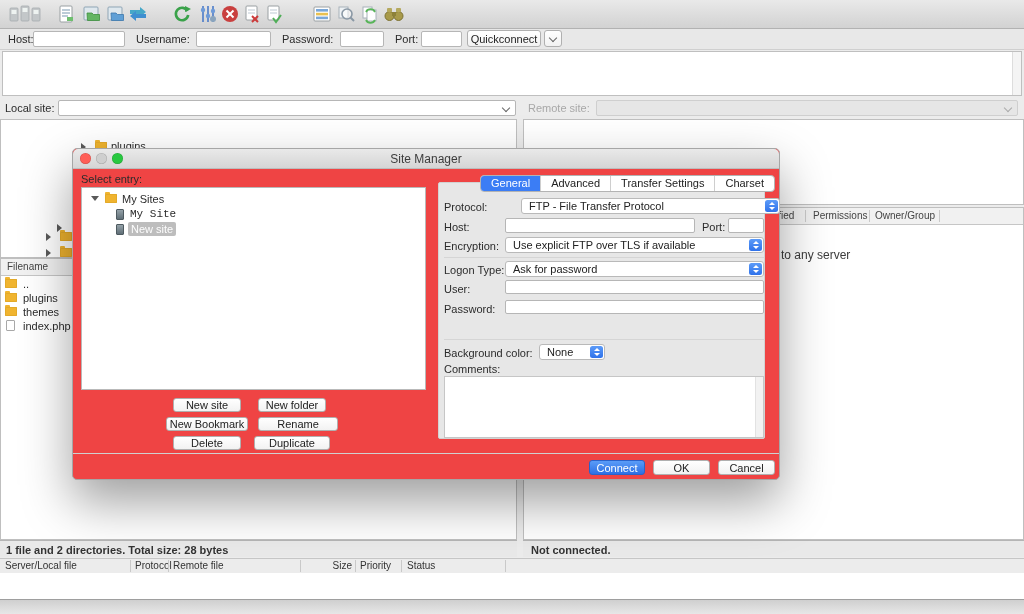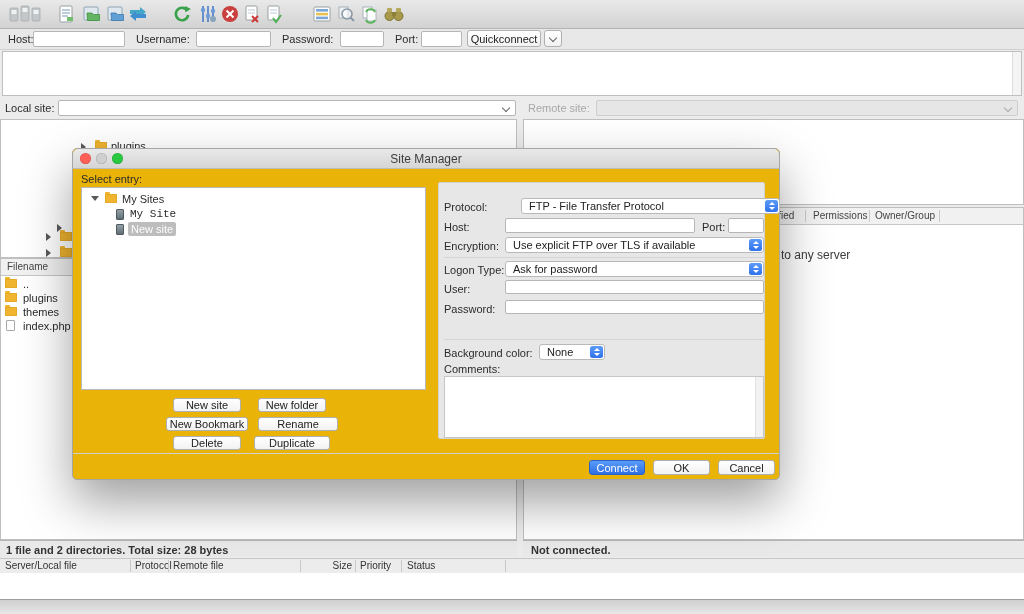--- a/index.html
+++ b/index.html
@@ -20,21 +20,21 @@
   .doc{position:absolute;width:9px;height:11px;background:#fff;border:1px solid #a8a8a8;border-radius:1px;box-sizing:border-box;}
   .server{position:absolute;width:8px;height:11px;background:linear-gradient(#95a2a9,#5f6e76);border-radius:1px;border:1px solid #4e5a60;box-sizing:border-box;}
   .chev{display:inline-block;width:5px;height:5px;border-right:1.5px solid #666;border-bottom:1.5px solid #666;transform:rotate(45deg);}
   .combo{position:absolute;background:#fff;border:1px solid #b6b6b6;border-radius:2px;box-sizing:border-box;}
   .select{position:absolute;background:#fff;border:1px solid #b9b9b9;border-radius:3px;box-sizing:border-box;font-size:11px;line-height:14px;padding:0 18px 0 7px;white-space:nowrap;overflow:hidden;}
   .stepper{position:absolute;right:1px;top:1px;bottom:1px;width:13px;background:linear-gradient(#5c9bf8,#2f72ea);border-radius:2.5px;display:flex;flex-direction:column;align-items:center;justify-content:center;}
   .stepper .u{width:0;height:0;border-left:3px solid transparent;border-right:3px solid transparent;border-bottom:3.5px solid #fff;margin-bottom:1.5px;}
   .stepper .d{width:0;height:0;border-left:3px solid transparent;border-right:3px solid transparent;border-top:3.5px solid #fff;}
   .light{position:absolute;width:11px;height:11px;border-radius:50%;box-shadow:0 0 0 0.5px rgba(0,0,0,0.18) inset;}
   .ticon{position:absolute;top:3px;width:24px;height:22px;display:flex;align-items:center;justify-content:center;}
-  .dialog{position:absolute;left:72px;top:148px;width:706px;height:330px;background:#eab308;border:1px solid #a6a6a6;border-radius:5px;box-shadow:0 22px 50px rgba(0,0,0,0.38);z-index:10;}
+  .dialog{position:absolute;left:72px;top:148px;width:706px;height:330px;background:#ef4444;border:1px solid #a6a6a6;border-radius:5px;box-shadow:0 22px 50px rgba(0,0,0,0.38);z-index:10;}
   .titlebar{position:absolute;left:0;top:0;right:0;height:19px;background:linear-gradient(#e9e9e9,#d5d5d5);border-bottom:1px solid #bcbcbc;border-radius:5px 5px 0 0;}
   .seg{position:absolute;display:flex;height:15px;background:#fff;border:1px solid #b3b3b3;border-radius:4px;overflow:hidden;font-size:11px;line-height:15px;}
   .seg>div{padding:0 10px;border-left:1px solid #cecece;cursor:default;}
   .seg>div:first-child{border-left:none;}
   .seg>div.active{background:#3b7df5;color:#fff;}
   .treerow-sel{background:#bdbdbd;color:#fdfdfd;border-radius:2px;padding:0 3px;}
 </style>
 </head>
 <body>
 
@@ -295,20 +295,26 @@
 
     <div class="btn" style="left:100px;top:249px;width:68px;height:14px;">New site</div>
     <div class="btn" style="left:185px;top:249px;width:68px;height:14px;">New folder</div>
     <div class="btn" style="left:93px;top:268px;width:82px;height:14px;">New Bookmark</div>
     <div class="btn" style="left:185px;top:268px;width:80px;height:14px;">Rename</div>
     <div class="btn" style="left:100px;top:287px;width:68px;height:14px;">Delete</div>
     <div class="btn" style="left:181px;top:287px;width:76px;height:14px;">Duplicate</div>
 
     <div class="abs" style="left:365px;top:33px;width:327px;height:257px;background:#e7e7e7;border:1px solid #d2d2d2;box-sizing:border-box;border-radius:2px;"></div>
 
+    <div class="seg" style="left:407px;top:26px;">
+      <div class="active">General</div>
+      <div>Advanced</div>
+      <div>Transfer Settings</div>
+      <div>Charset</div>
+    </div>
 
     <span class="lbl" style="left:371px;top:51px;">Protocol:</span>
     <div class="select" style="left:448px;top:49px;width:259px;height:16px;">
       <span>FTP - File Transfer Protocol</span>
       <span class="stepper">
           <i class="u"></i>
           <i class="d"></i>
         </span>
     </div>
 

